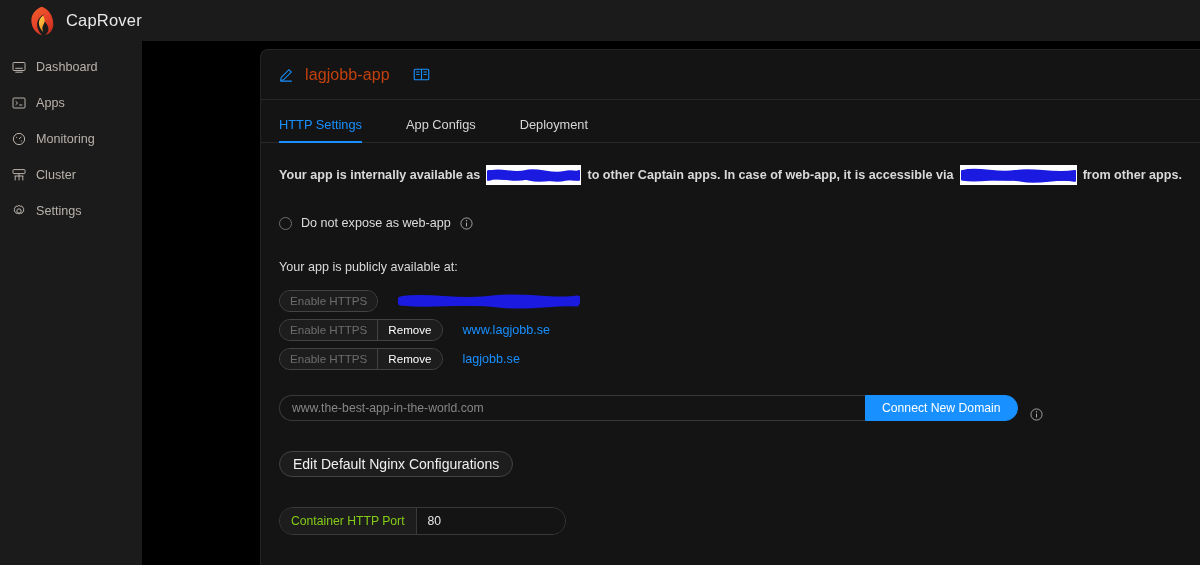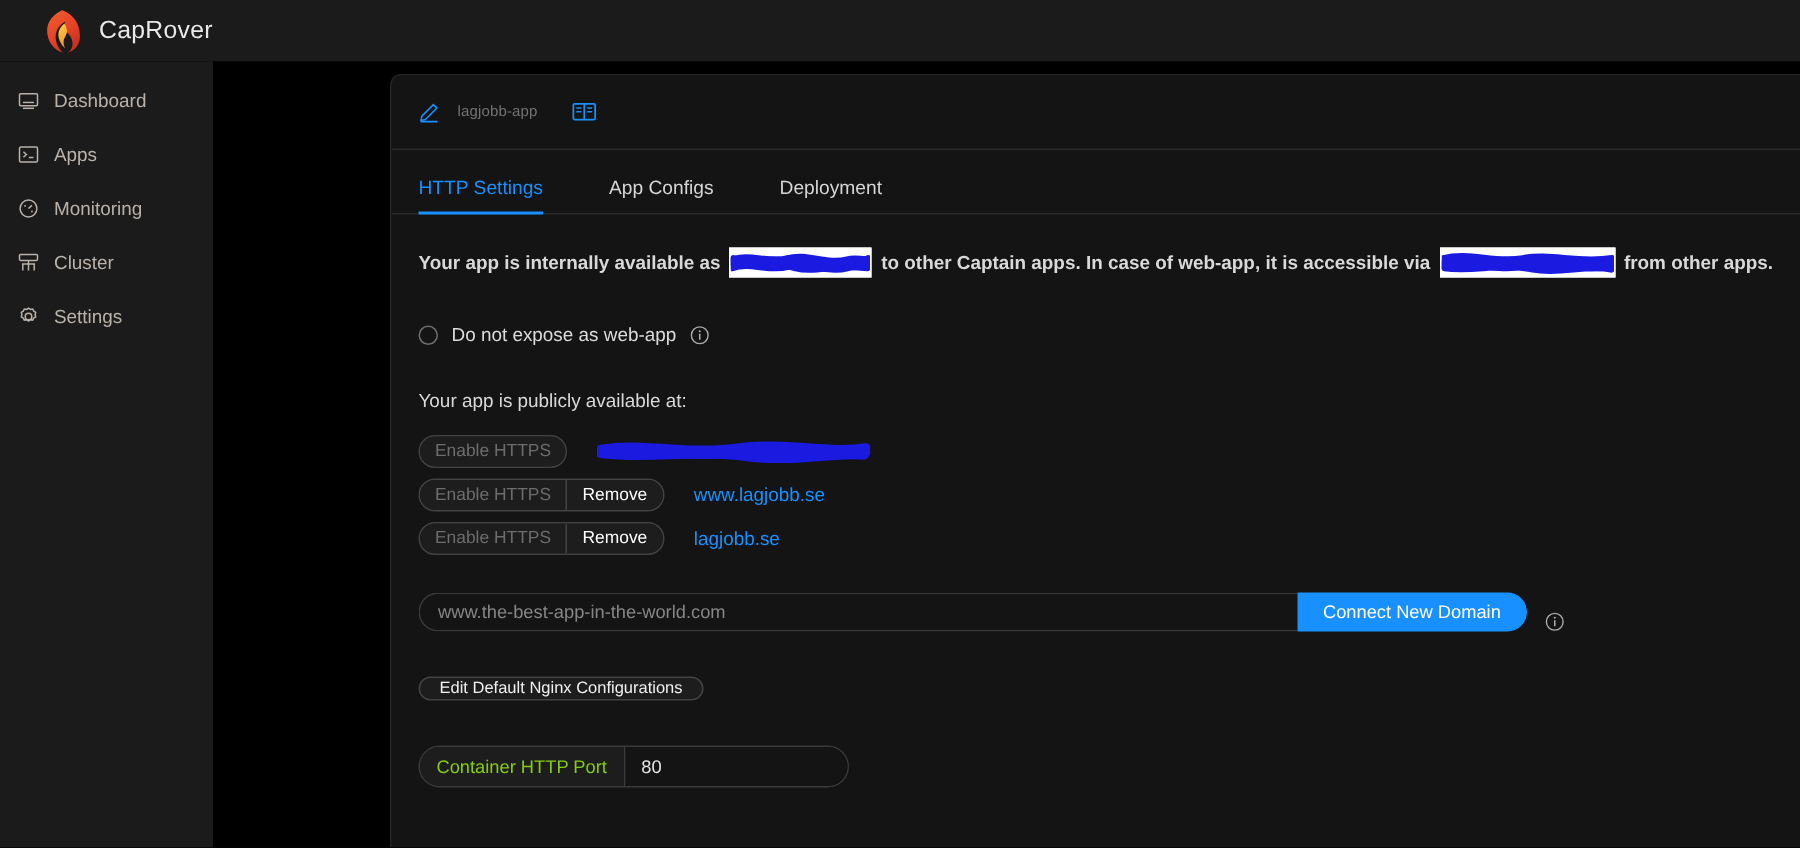--- a/index.html
+++ b/index.html
@@ -97,22 +97,22 @@
   .card-head {
     height: 50px;
     display: flex;
     align-items: center;
     padding-left: 18px;
     gap: 11px;
     border-bottom: 1px solid #282828;
   }
   .edit-icon { width: 15px; height: 15px; cursor: pointer; }
   .app-title {
-    color: #737373;
-    font-size: 10px;
+    color: #c2410c;
+    font-size: 16px;
     letter-spacing: 0.1px;
   }
   .book-icon { width: 17px; height: 17px; margin-left: 12px; cursor: pointer; }
 
   
   .tabs {
     height: 43px;
     display: flex;
     align-items: flex-end;
     padding-left: 18px;
@@ -262,29 +262,29 @@
     color: #ffffff;
     font-size: 12.2px;
     padding: 0 16px;
     cursor: pointer;
     font-family: "Liberation Sans", sans-serif;
   }
   .connect-info { margin-left: 12px; }
 
   .btn-outline {
     margin-top: 30px;
-    height: 16px;
+    height: 26px;
     display: inline-flex;
     align-items: center;
     padding: 0 13px;
     border: 1px solid #434343;
     border-radius: 13px;
     background: #1d1d1d;
     color: #f0f0f0;
-    font-size: 11px;
+    font-size: 14px;
     cursor: pointer;
     font-family: "Liberation Sans", sans-serif;
   }
 
   .port-row {
     margin-top: 30px;
     display: inline-flex;
     height: 28px;
     border: 1px solid #3a3a3a;
     border-radius: 14px;

